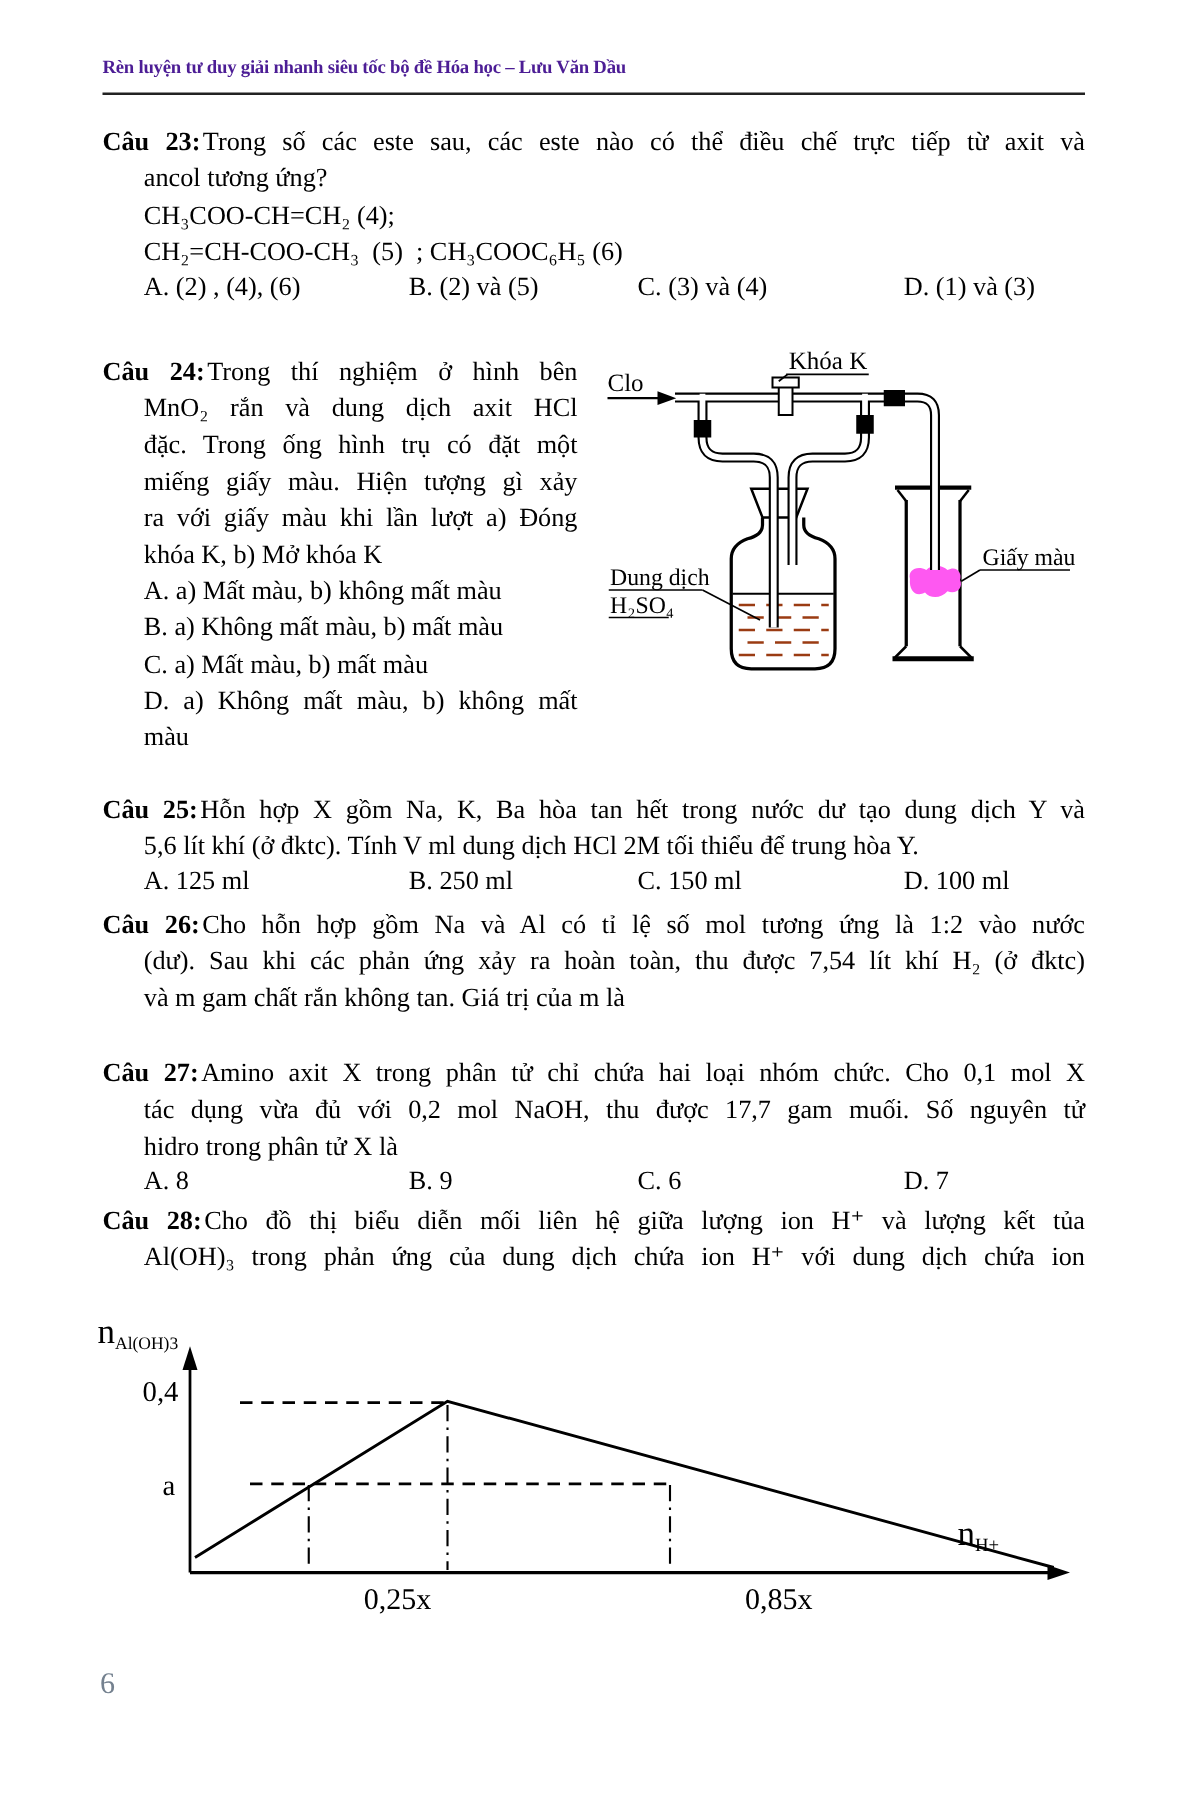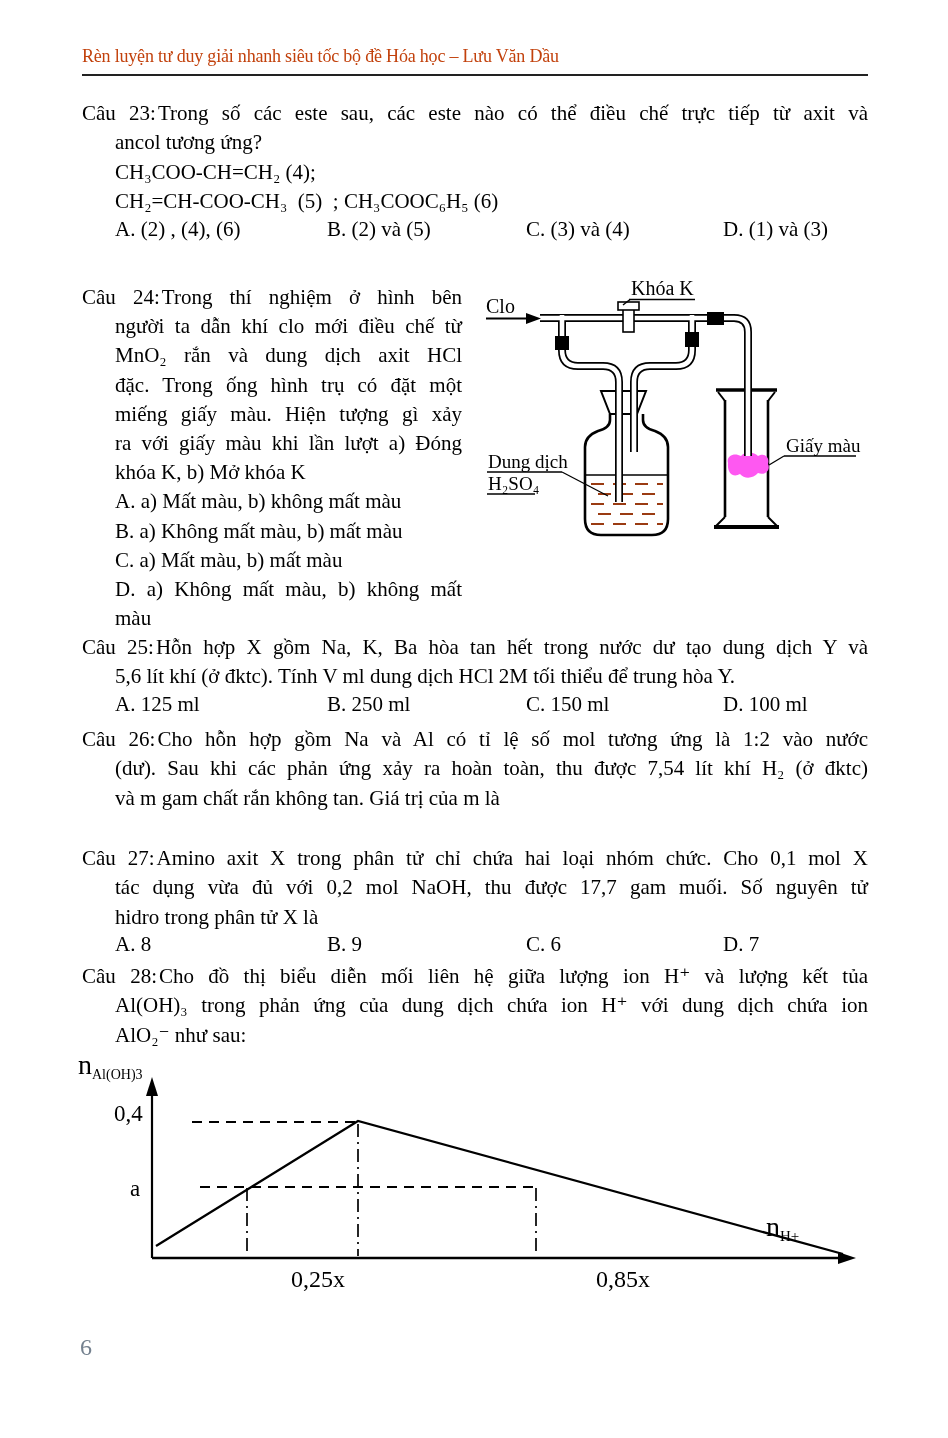--- a/index.html
+++ b/index.html
@@ -1,32 +1,32 @@
 <!DOCTYPE html>
 <html><head>
 <meta charset="utf-8">
 <style>
   html,body{margin:0;padding:0;background:#ffffff;}
   body{width:948px;height:1438px;position:relative;overflow:hidden;
        font-family:"Liberation Serif","DejaVu Serif",serif;color:#000;}
   .abs{position:absolute;}
-  .hdr{left:82px;top:46px;width:786px;font-size:18px;font-weight:normal;color:#c2410c;
+  .hdr{left:82px;top:46px;width:786px;font-size:15px;font-weight:bold;color:#4c1d95;
        letter-spacing:-0.2px;}
   .hdr-rule{left:82px;top:74px;width:786px;border-top:2px solid #222;}
   .q{position:absolute;left:82px;width:786px;font-size:21px;}
   .q .ln{line-height:29.4px;}
   .narrow{width:380px;}
   .narrow .ln{line-height:29.2px;}
   .ind{padding-left:33px;}
   .just{text-align:justify;text-align-last:justify;}
   .pre{white-space:pre-wrap;}
-  .qlabel{font-weight:normal;margin-right:2px;}
+  .qlabel{font-weight:bold;margin-right:2px;}
   .optrow{position:relative;height:29.4px;}
   .opt{position:absolute;top:0;white-space:nowrap;}
-  .opt.oA{left:33px;} .opt.oB{left:245px;} .opt.oC{left:444px;} .opt.oD{left:616px;margin-left:25px;}
+  .opt.oA{left:33px;} .opt.oB{left:245px;} .opt.oC{left:428px;} .opt.oD{left:616px;margin-left:25px;}
   .pagenum{left:80px;top:1334px;font-size:24px;color:#74818f;}
   svg text{font-family:"Liberation Serif","DejaVu Serif",serif;}
 </style>
 </head>
 <body>
 
 <div class="abs hdr">Rèn luyện tư duy giải nhanh siêu tốc bộ đề Hóa học – Lưu Văn Dầu</div>
 <div class="abs hdr-rule"></div>
 
 <div class="q" style="top:99px">
@@ -37,21 +37,20 @@
   <div class="optrow">
     <span class="opt oA">A. (2) , (4), (6)</span>
     <span class="opt oB">B. (2) và (5)</span>
     <span class="opt oC">C. (3) và (4)</span>
     <span class="opt oD">D. (1) và (3)</span>
   </div>
 </div>
 
 <div class="q narrow" style="top:283px">
   <div class="ln just"><span class="qlabel">Câu 24:</span><span>Trong thí nghiệm ở hình bên</span></div>
-  <div class="ln ind just">người ta dẫn khí clo mới điều chế từ</div>
   <div class="ln ind just">MnO₂ rắn và dung dịch axit HCl</div>
   <div class="ln ind just">đặc. Trong ống hình trụ có đặt một</div>
   <div class="ln ind just">miếng giấy màu. Hiện tượng gì xảy</div>
   <div class="ln ind just">ra với giấy màu khi lần lượt a) Đóng</div>
   <div class="ln ind">khóa K, b) Mở khóa K</div>
   <div class="ln ind">A. a) Mất màu, b) không mất màu</div>
   <div class="ln ind">B. a) Không mất màu, b) mất màu</div>
   <div class="ln ind">C. a) Mất màu, b) mất màu</div>
   <div class="ln ind just">D. a) Không mất màu, b) không mất</div>
   <div class="ln ind">màu</div>
@@ -158,21 +157,20 @@
     <span class="opt oA">A. 8</span>
     <span class="opt oB">B. 9</span>
     <span class="opt oC">C. 6</span>
     <span class="opt oD">D. 7</span>
   </div>
 </div>
 
 <div class="q" style="top:962px">
   <div class="ln just"><span class="qlabel">Câu 28:</span><span>Cho đồ thị biểu diễn mối liên hệ giữa lượng ion H⁺ và lượng kết tủa</span></div>
   <div class="ln ind just">Al(OH)₃ trong phản ứng của dung dịch chứa ion H⁺ với dung dịch chứa ion</div>
-  <div class="ln ind">AlO₂⁻ như sau:</div>
 </div>
 
 <svg class="abs" style="left:70px;top:1042px" width="812" height="262" viewBox="70 1042 812 262">
 
   <line x1="152" y1="1258" x2="152" y2="1088" stroke="#000" stroke-width="2.2"></line>
   <polygon points="146,1096 152,1077 158,1096" fill="#000"></polygon>
   <line x1="152" y1="1258" x2="846" y2="1258" stroke="#000" stroke-width="2.6"></line>
   <polygon points="838,1252 856,1258 838,1264" fill="#000"></polygon>
 
   <polyline points="156,1246 358,1121 843,1254" fill="none" stroke="#000" stroke-width="2.3"></polyline>

